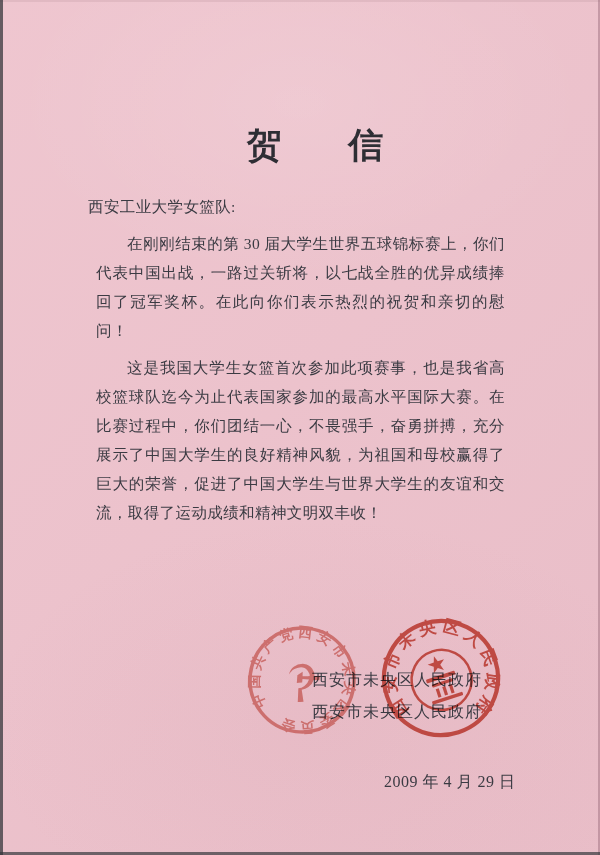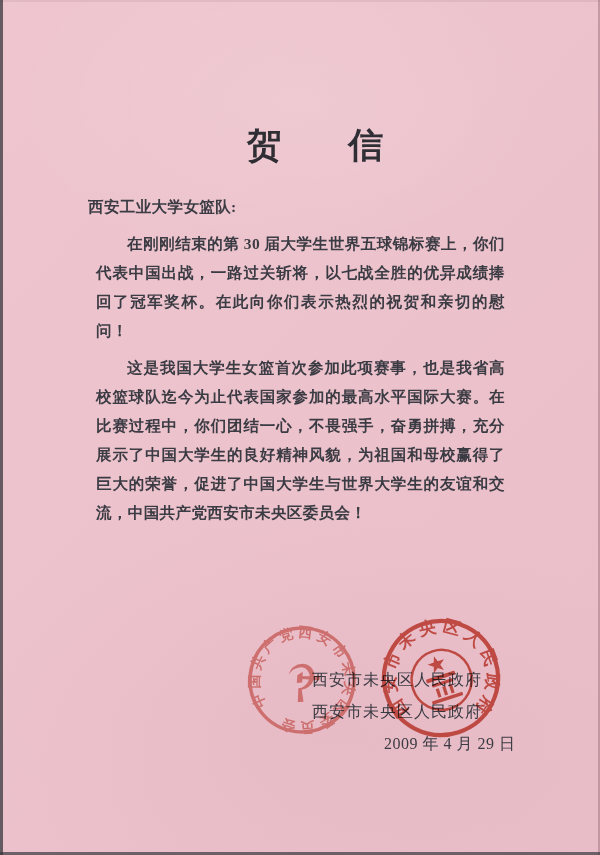--- a/index.html
+++ b/index.html
@@ -37,34 +37,33 @@
   }
   .content {
     position: absolute;
     left: 88px;
     top: 192px;
     width: 425px;
     font-size: 15.5px;
     line-height: 29px;
     text-align: justify;
     letter-spacing: 0.4px;
-    font-weight: bold;
   }
   .salutation { margin: 0 0 4px 0; }
   .content p { margin: 8px; text-indent: 2em; }
   .signature {
     position: absolute;
     left: 312px;
     top: 664px;
     font-size: 16px;
     line-height: 32px;
     letter-spacing: 1px;
     white-space: nowrap;
   }
-  .signature .date { margin-left: 72px; letter-spacing: 0.5px; }
+  .signature .date { margin-left: 72px; letter-spacing: 0.5px; margin-top: 38px; }
   .seal {
     position: absolute;
     mix-blend-mode: multiply;
     pointer-events: none;
   }
   .seal.party { left: 246px; top: 624px; opacity: 0.55; }
   .seal.gov   { left: 380px; top: 617px; opacity: 0.80; }
   .seal text, .seal textPath {
     font-family: "DejaVu Sans", "Liberation Sans", sans-serif;
     font-weight: 700;
@@ -73,21 +72,21 @@
 </head>
 <body>
 
 <div class="paper">
 
   <h1 class="title">贺      信</h1>
 
   <div class="content">
     <div class="salutation">西安工业大学女篮队:</div>
     <p>在刚刚结束的第 30 届大学生世界五球锦标赛上，你们代表中国出战，一路过关斩将，以七战全胜的优异成绩捧回了冠军奖杯。在此向你们表示热烈的祝贺和亲切的慰问！</p>
-    <p>这是我国大学生女篮首次参加此项赛事，也是我省高校篮球队迄今为止代表国家参加的最高水平国际大赛。在比赛过程中，你们团结一心，不畏强手，奋勇拼搏，充分展示了中国大学生的良好精神风貌，为祖国和母校赢得了巨大的荣誉，促进了中国大学生与世界大学生的友谊和交流，中国共产党西安市未央区委员会！</p>
+    <p>这是我国大学生女篮首次参加此项赛事，也是我省高校篮球队迄今为止代表国家参加的最高水平国际大赛。在比赛过程中，你们团结一心，不畏强手，奋勇拼搏，充分展示了中国大学生的良好精神风貌，为祖国和母校赢得了巨大的荣誉，促进了中国大学生与世界大学生的友谊和交流，取得了运动成绩和精神文明双丰收！</p>
   </div>
 
   <div class="signature">
     <div>西安市未央区人民政府</div>
     <div>西安市未央区人民政府</div>
     <div class="date">2009 年 4 月 29 日</div>
   </div>
 
   <svg class="seal party" width="112" height="112" viewBox="0 0 112 112">
     <g transform="rotate(-38 56 56)" fill="#c8402f" stroke="none">

